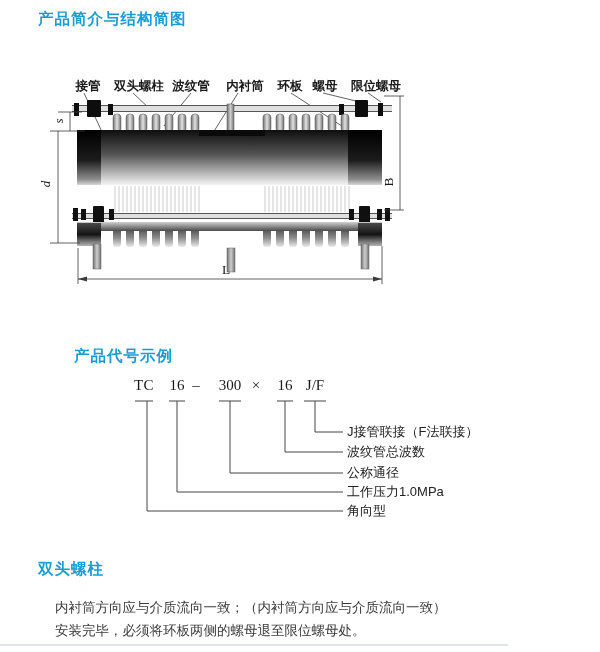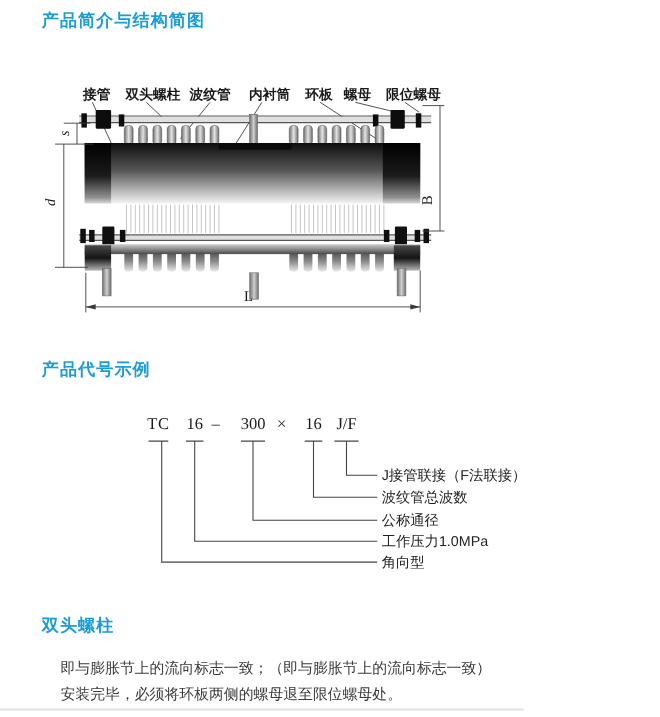--- a/index.html
+++ b/index.html
@@ -1,26 +1,26 @@
 <!DOCTYPE html>
 <html style="--accent: #1b9cd4;"><head>
 <meta charset="utf-8">
 <style>
   html,body{margin:0;padding:0;background:#ffffff;}
   #page{
     position:relative;width:476px;height:652px;background:#fff;overflow:hidden;
-    font-family:"Liberation Sans",sans-serif;color:#333;
+    font-family:"Liberation Sans",sans-serif;color:#333;padding-left:32px;
   }
   .sec-title{
     position:absolute;left:38px;margin:0;
     font-size:15.5px;font-weight:bold;color:var(--accent,#1b9cd4);
     letter-spacing:1px;
   }
   #title-intro{top:9px;}
-  #title-code{top:326px;}
+  #title-code{top:346px;margin-left:36px;}
   #title-install{top:559px;}
   #diagram-svg{position:absolute;left:0;top:62px;}
   #code-svg{position:absolute;left:0;top:372px;}
   #install-text{
     position:absolute;left:55px;top:597px;width:500px;
     font-size:13.5px;line-height:22.5px;color:#3a3a3a;
   }
   #install-text p{margin:0;}
   #bottom-rule{
     position:absolute;left:0;top:644px;width:600px;height:2px;
@@ -287,18 +287,18 @@
       <text class="callout-label" x="347" y="84">波纹管总波数</text>
       <text class="callout-label" x="347" y="105">公称通径</text>
       <text class="callout-label" x="347" y="124">工作压力1.0MPa</text>
       <text class="callout-label" x="347" y="143">角向型</text>
     </g>
   </svg>
 
   <h2 class="sec-title" id="title-install">双头螺柱</h2>
 
   <div id="install-text">
-    <p>即与膨胀节上的流向标志一致；（即与膨胀节上的流向标志一致）</p>
+    <p>内衬筒方向应与介质流向一致；（内衬筒方向应与介质流向一致）</p>
     <p>安装完毕，必须将环板两侧的螺母退至限位螺母处。</p>
   </div>
 
   <div id="bottom-rule"></div>
 </div>
 
 </body></html>

